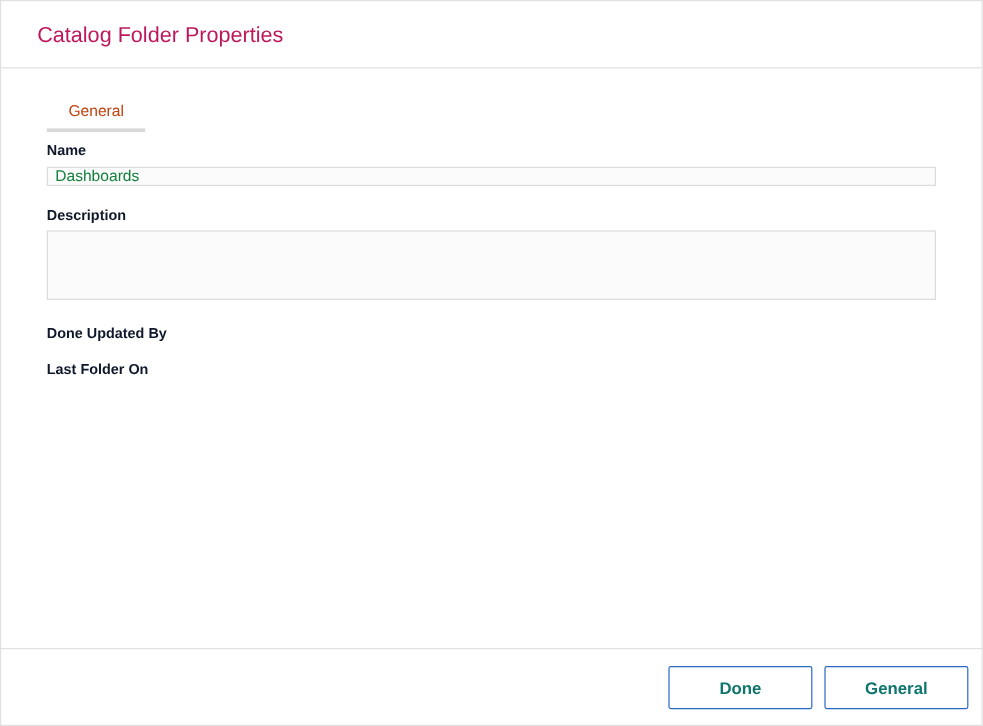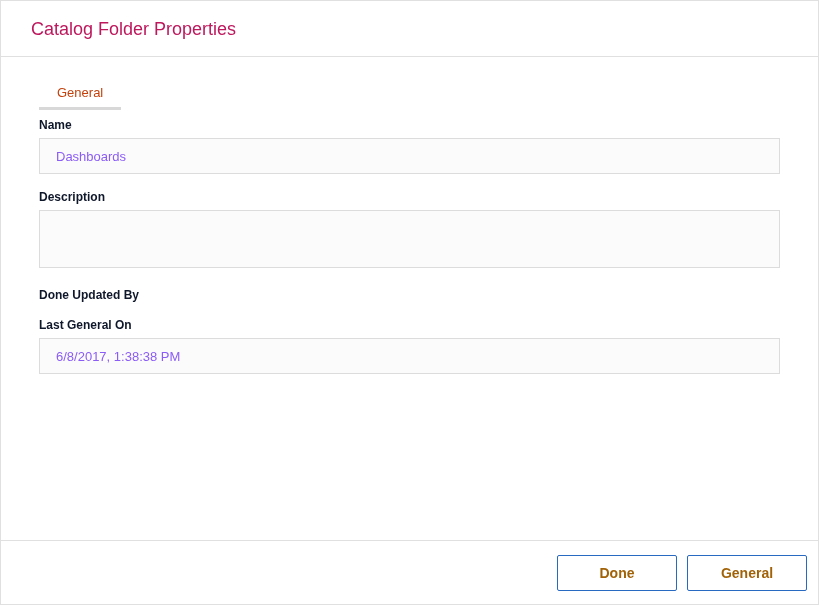--- a/index.html
+++ b/index.html
@@ -52,26 +52,26 @@
     }
     .form-label {
       display: block;
       font-size: 12px;
       font-weight: 700;
       color: #0f172a;
       margin-bottom: 6px;
     }
     .form-input {
       width: 100%;
-      height: 36px;
+      height: 16px;
       border: 1px solid #dcdcdc;
       background: #fbfbfb;
-      padding: 0 16px;
+      padding: 0 6px;
       font-size: 13px;
-      color: #8b5cf6;
+      color: #15803d;
       font-family: inherit;
     }
     .form-textarea {
       width: 100%;
       height: 58px;
       border: 1px solid #dcdcdc;
       background: #fbfbfb;
       padding: 6px 10px;
       font-size: 13px;
       color: #333;
@@ -87,21 +87,21 @@
       border-top: 1px solid #e0e0e0;
       display: flex;
       justify-content: flex-end;
       gap: 10px;
     }
     .btn {
       min-width: 120px;
       height: 36px;
       border: 1px solid #2869c2;
       background: #fff;
-      color: #a16207;
+      color: #0f766e;
       font-size: 14px;
       font-weight: 600;
       cursor: pointer;
       font-family: inherit;
       border-radius: 2px;
     }
   </style>
 </head>
 <body>
 
@@ -122,21 +122,20 @@
   <div class="form-group">
     <label class="form-label">Description</label>
     <textarea class="form-textarea" style=""></textarea>
   </div>
 
   <div class="form-group">
     <label class="form-label">Done Updated By</label>
   </div>
 
   <div class="form-group">
-    <label class="form-label">Last General On</label>
-    <input type="text" class="form-input" value="6/8/2017, 1:38:38 PM" style="">
+    <label class="form-label">Last Folder On</label>
   </div>
 </div>
 
 <div class="footer">
   <button class="btn">Done</button>
   <button class="btn">General</button>
 </div>
 
 </body></html>

